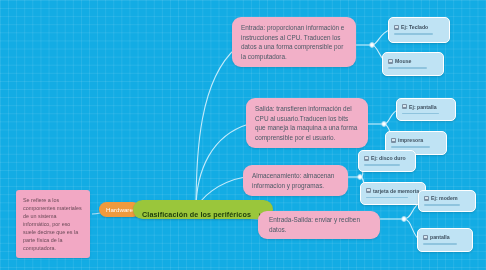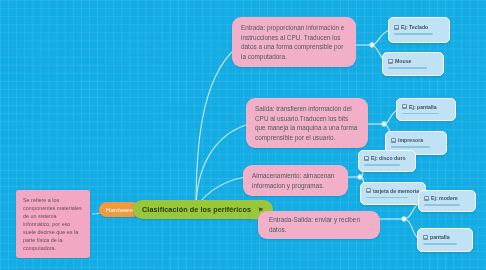--- a/index.html
+++ b/index.html
@@ -153,21 +153,21 @@
   </svg>
 
   <div class="node note" style="left:16px;top:190px;width:74px;">
     <span>Se refiere a los componentes materiales de un sistema informático, por eso suele decirse que es la parte física de la computadora.</span>
   </div>
 
   <div class="node tag" style="left:99px;top:202px;">
     <span>Hardware</span>
   </div>
 
-  <div class="node root" style="left:133px;top:200px;">
+  <div class="node root" style="left:133px;top:200px;align-items:flex-end;">
     <span>Clasificación de los periféricos</span>
     <span class="flag">⚑</span>
   </div>
 
   <div class="node bubble" style="left:232px;top:17px;width:124px;">
     <span>Entrada: proporcionan información e instrucciones al CPU. Traducen los datos a una forma comprensible por la computadora.</span>
   </div>
 
   <div class="node card" style="left:388px;top:17px;width:62px;height:26px;">
     <div class="row">

